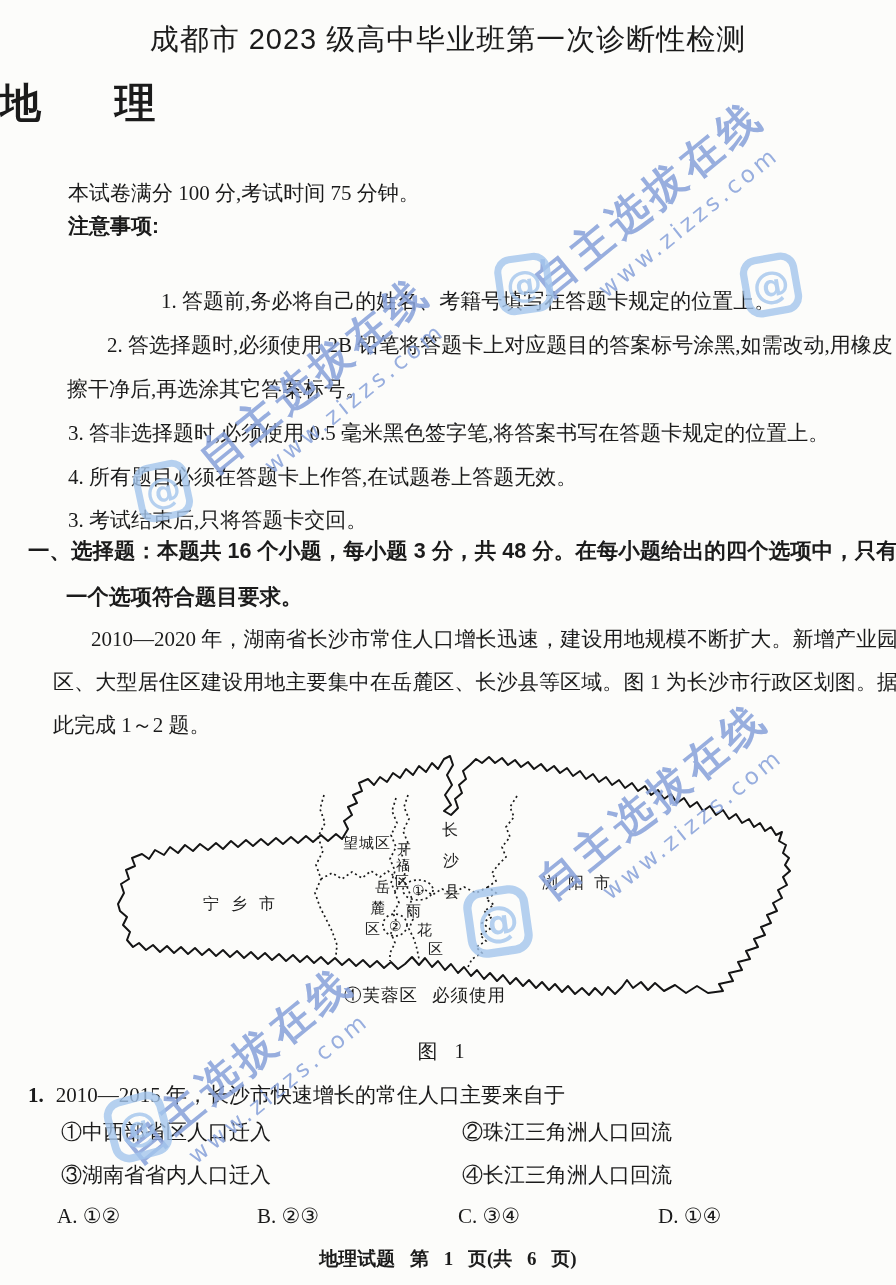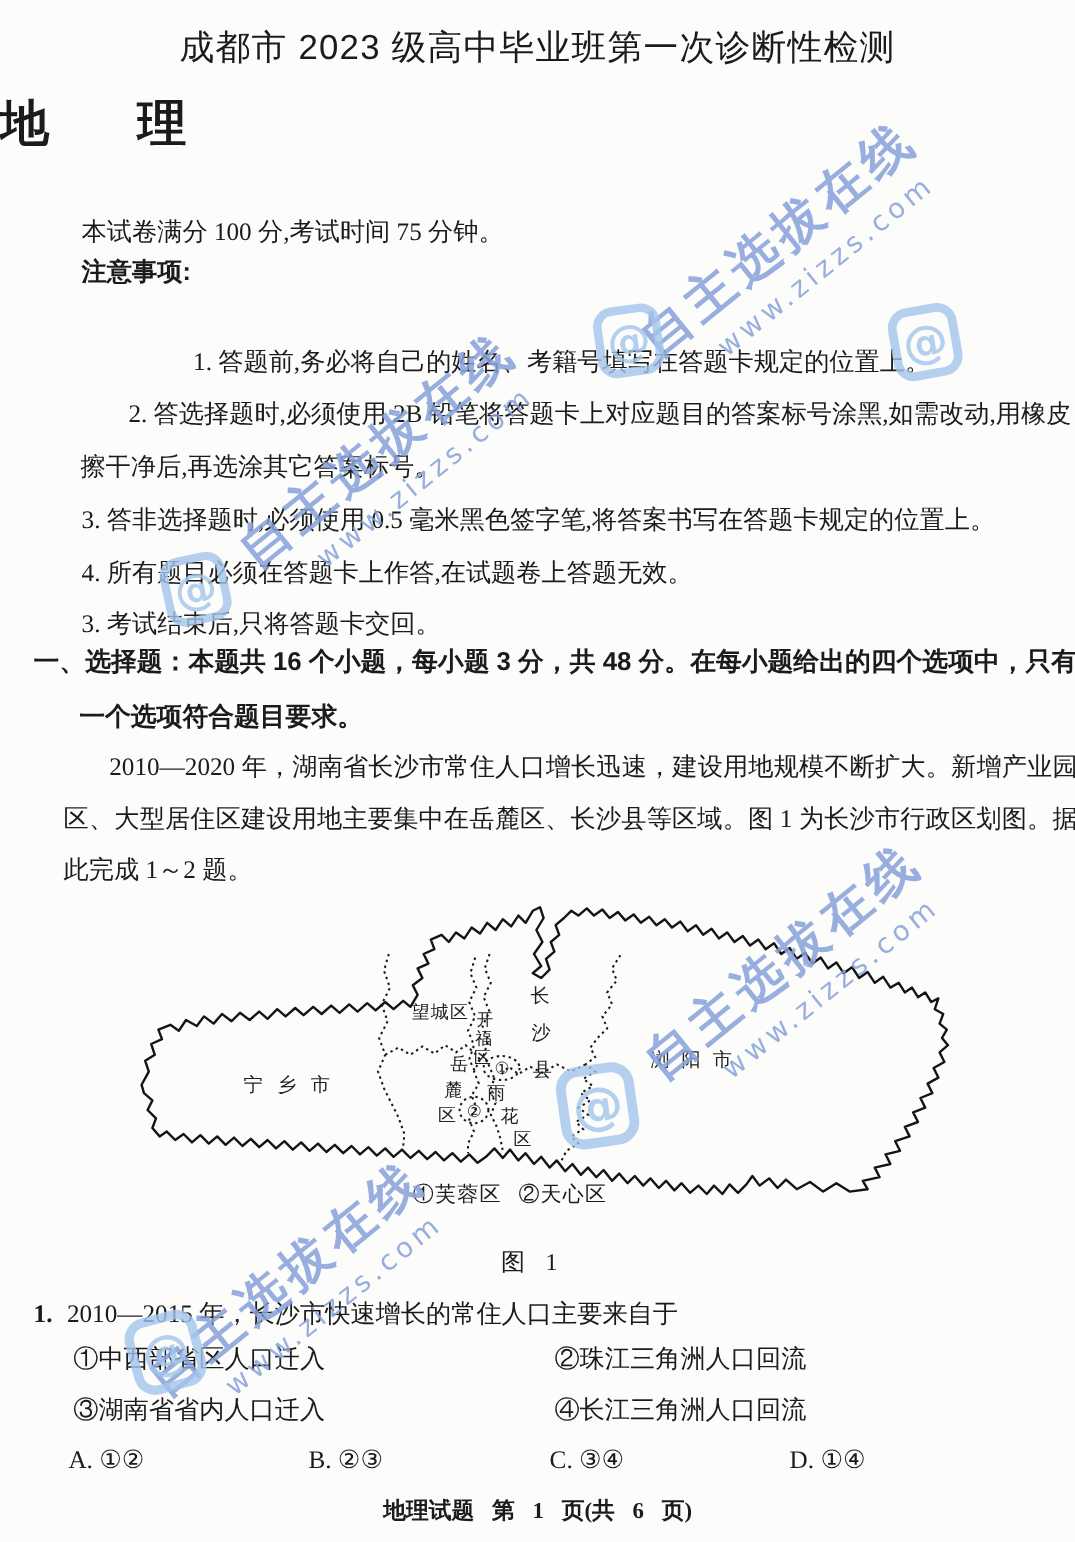--- a/index.html
+++ b/index.html
@@ -108,21 +108,21 @@
         <text x="316" y="201" font-size="15" class="map-label">区</text>
         <text x="430" y="135" font-size="16" class="map-label">浏</text>
         <text x="456" y="135" font-size="16" class="map-label">阳</text>
         <text x="482" y="135" font-size="16" class="map-label">市</text>
         <text x="300" y="142" font-size="14" class="map-label">①</text>
         <text x="277" y="178" font-size="14" class="map-label">②</text>
       </g>
   </svg>
 </div>
 <div class="abs map-legend">
-  <span>①芙蓉区</span><span>②天心区</span>
+  <span>①芙蓉区</span><span>必须使用</span>
 </div>
 <div class="abs map-caption">图 1</div>
 
 <div class="abs q-line">
   <span class="q-num">1.</span><span>2010—2015 年，长沙市快速增长的常住人口主要来自于</span>
 </div>
 <div class="abs opt-row opt-row1">
   <span class="opt-a">①中西部省区人口迁入</span>
   <span class="opt-b">②珠江三角洲人口回流</span>
 </div>

